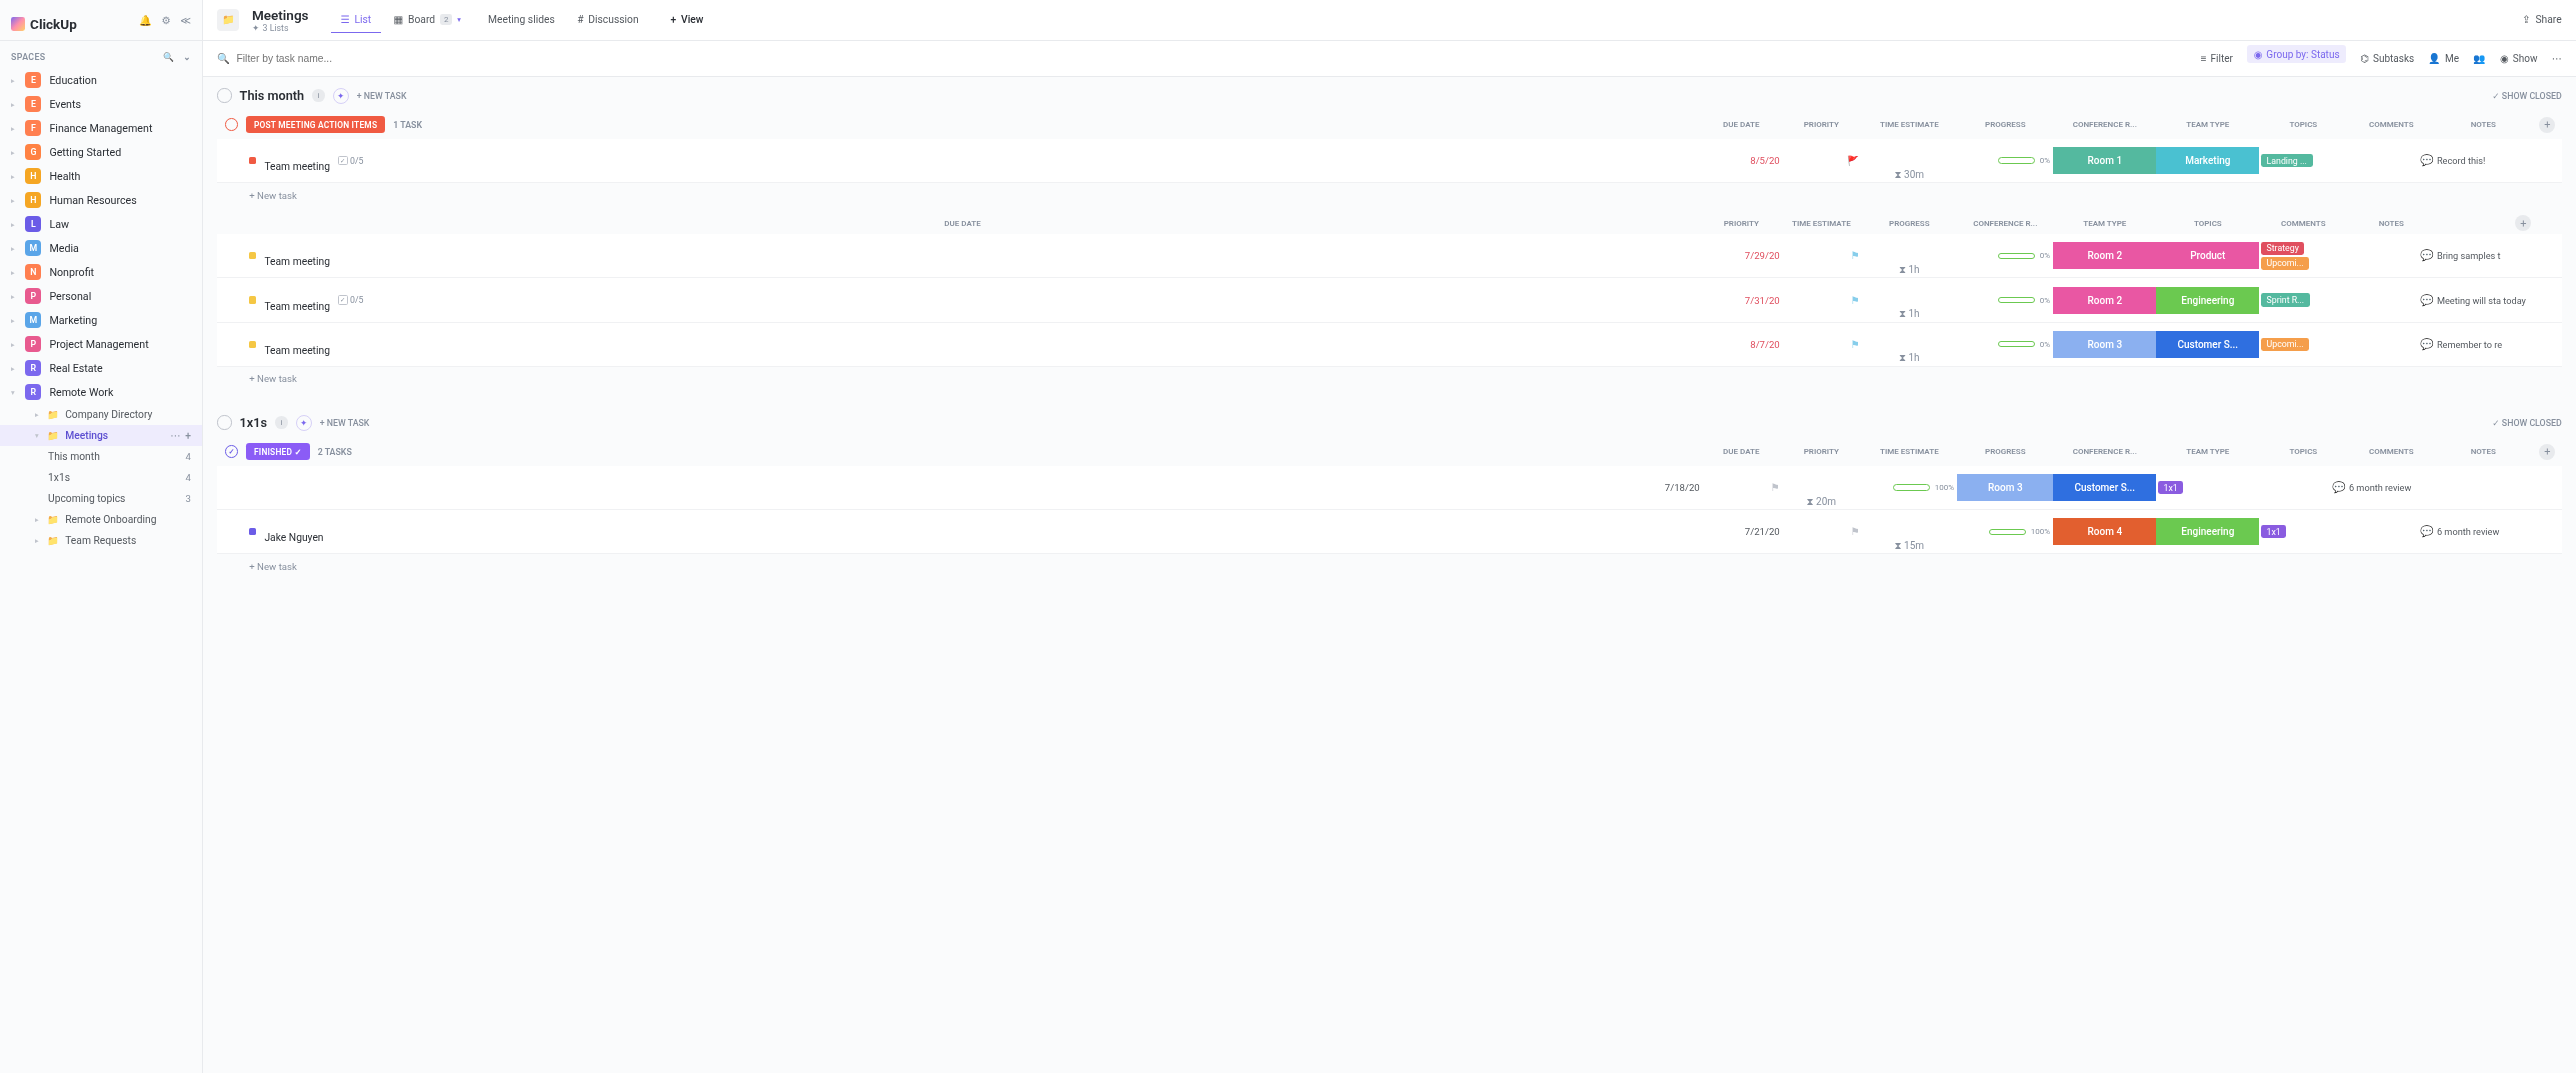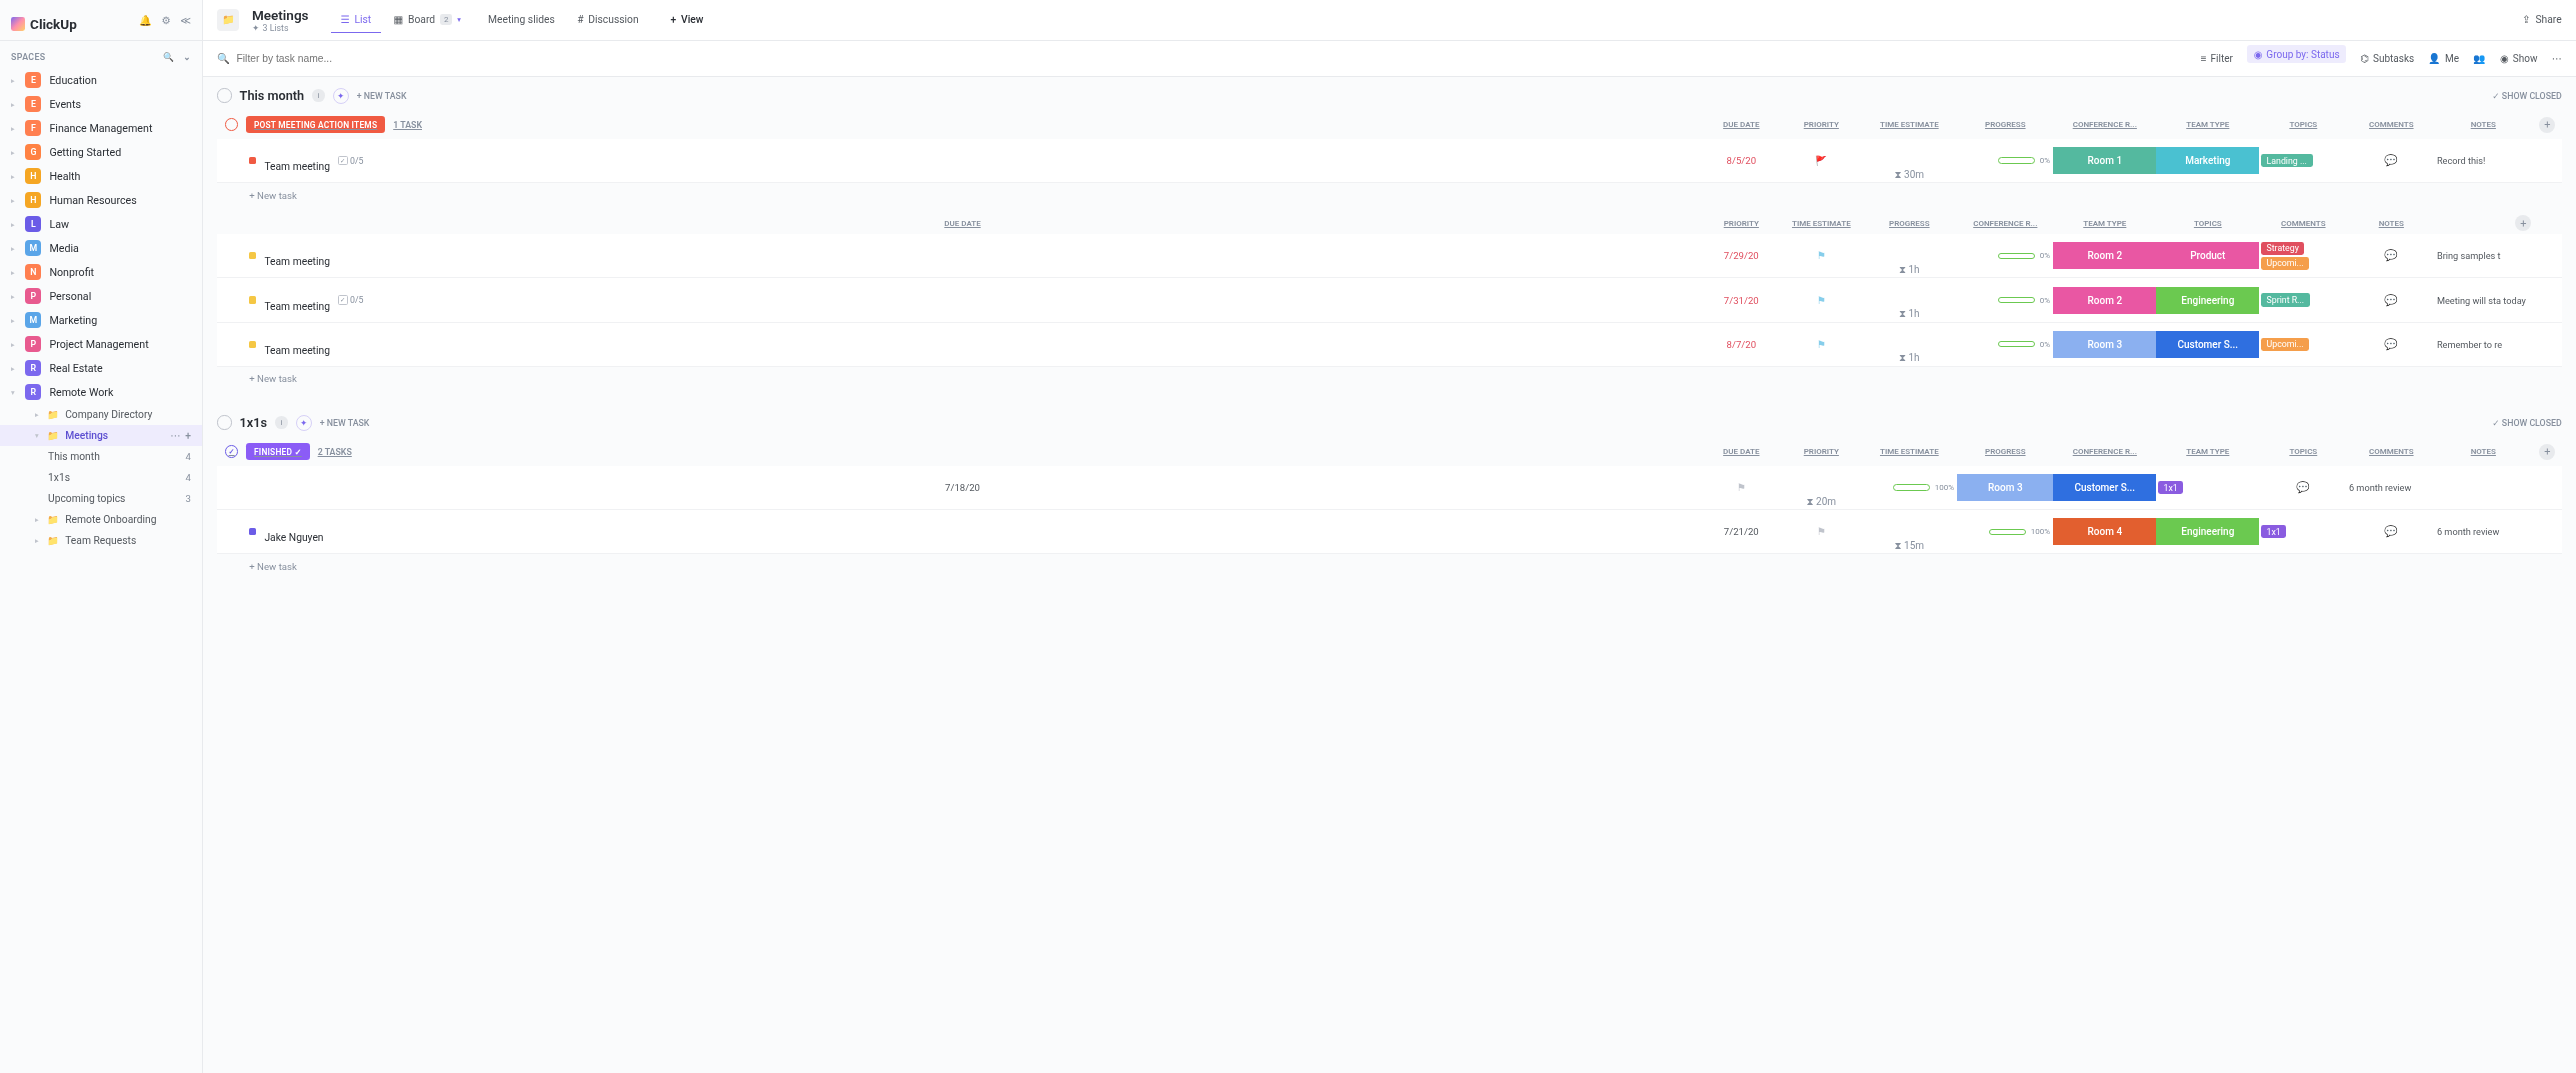--- a/index.html
+++ b/index.html
@@ -54,29 +54,29 @@
 .sparkle { width: 16px; height: 16px; border-radius: 50%; border: 0.8px solid #d6d0f7; color: #7b68ee; font-size: 8.8px; display: flex; align-items: center; justify-content: center; }
 .new-task-link { color: #87909e; font-size: 8.8px; font-weight: 500; cursor: pointer; }
 .show-closed { margin-left: auto; color: #87909e; font-size: 8.8px; font-weight: 500; display: flex; align-items: center; gap: 4px; cursor: pointer; }
 
 .group { margin-bottom: 8px; }
 .group-head { display: flex; align-items: center; gap: 8px; padding: 0 6.4px; margin-bottom: 3.2px; }
 .status-pill { padding: 3.2px 8px; border-radius: 3.2px; font-size: 8.4px; font-weight: 600; color: #fff; text-transform: uppercase; letter-spacing: 0.2px; }
 .task-count { color: #87909e; font-size: 8.8px; }
 .add-col { margin-left: auto; width: 16px; height: 16px; border-radius: 50%; background: #e8eaed; color: #87909e; display: flex; align-items: center; justify-content: center; font-size: 11px; cursor: pointer; }
 .cols { display: grid; grid-template-columns: 1fr 80px 80px 96px 96px 103px 103px 88px 88px 96px 24px; gap: 0; padding: 0 6.4px; }
-.col-head { font-size: 8px; font-weight: 600; color: #87909e; text-transform: uppercase; text-align: center; padding: 3.2px 1.6px; white-space: nowrap; overflow: hidden; text-overflow: ellipsis; text-decoration: underline; }
+.col-head { font-size: 8px; font-weight: 600; color: #87909e; text-transform: uppercase; text-align: center; padding: 3.2px 1.6px; white-space: nowrap; overflow: hidden; text-overflow: ellipsis; }
 .col-head.first { text-align: left; }
 .task-row { display: grid; grid-template-columns: 1fr 80px 80px 96px 96px 103px 103px 88px 88px 96px 24px; gap: 0; align-items: center; background: #fff; border-bottom: 0.8px solid #f0f1f3; padding: 0 6.4px; min-height: 27px; }
 .task-row:first-of-type { border-top: 0.8px solid #f0f1f3; }
 .task-name-cell { display: flex; align-items: center; gap: 8px; padding-left: 25.5px; }
 .status-sq { width: 7.2px; height: 7.2px; border-radius: 1.6px; }
 .task-name { font-size: 10.3px; margin-top: 12px; }
 .subtask-ind { display: flex; align-items: center; gap: 2.4px; color: #87909e; font-size: 8.8px; }
-.cell { text-align: center; font-size: 9.6px; color: #54595f; padding: 1.6px; }
+.cell { text-align: right; font-size: 9.6px; color: #54595f; padding: 1.6px; }
 .flag { font-size: 10.3px; }
 .hourglass { color: #87909e; font-size: 10px; display: inline-flex; align-items: center; gap: 3.2px; justify-content: center; margin-top: 28px; }
 .progress { display: flex; align-items: center; gap: 4.8px; justify-content: flex-end; padding-right: 3.2px; }
 .prog-bar { width: 37px; height: 6.4px; border-radius: 4px; border: 1.2px solid #6bc950; position: relative; overflow: hidden; }
 .prog-fill { height: 100%; background: #6bc950; }
 .prog-text { font-size: 8px; color: #87909e; }
 .tag-cell { padding: 0; height: 27px; display: flex; align-items: center; justify-content: center; color: #fff; font-size: 10px; font-weight: 500; overflow: hidden; white-space: nowrap; }
 .topics-wrap { display: flex; flex-direction: column; gap: 1.6px; align-items: flex-start; padding: 2.4px 1.6px; }
 .topic-tag { padding: 1.6px 5.6px; border-radius: 2.4px; color: #fff; font-size: 8.8px; white-space: nowrap; overflow: hidden; text-overflow: ellipsis; max-width: 80px; }
 .comment-ic { color: #c0c4cc; font-size: 11px; }

